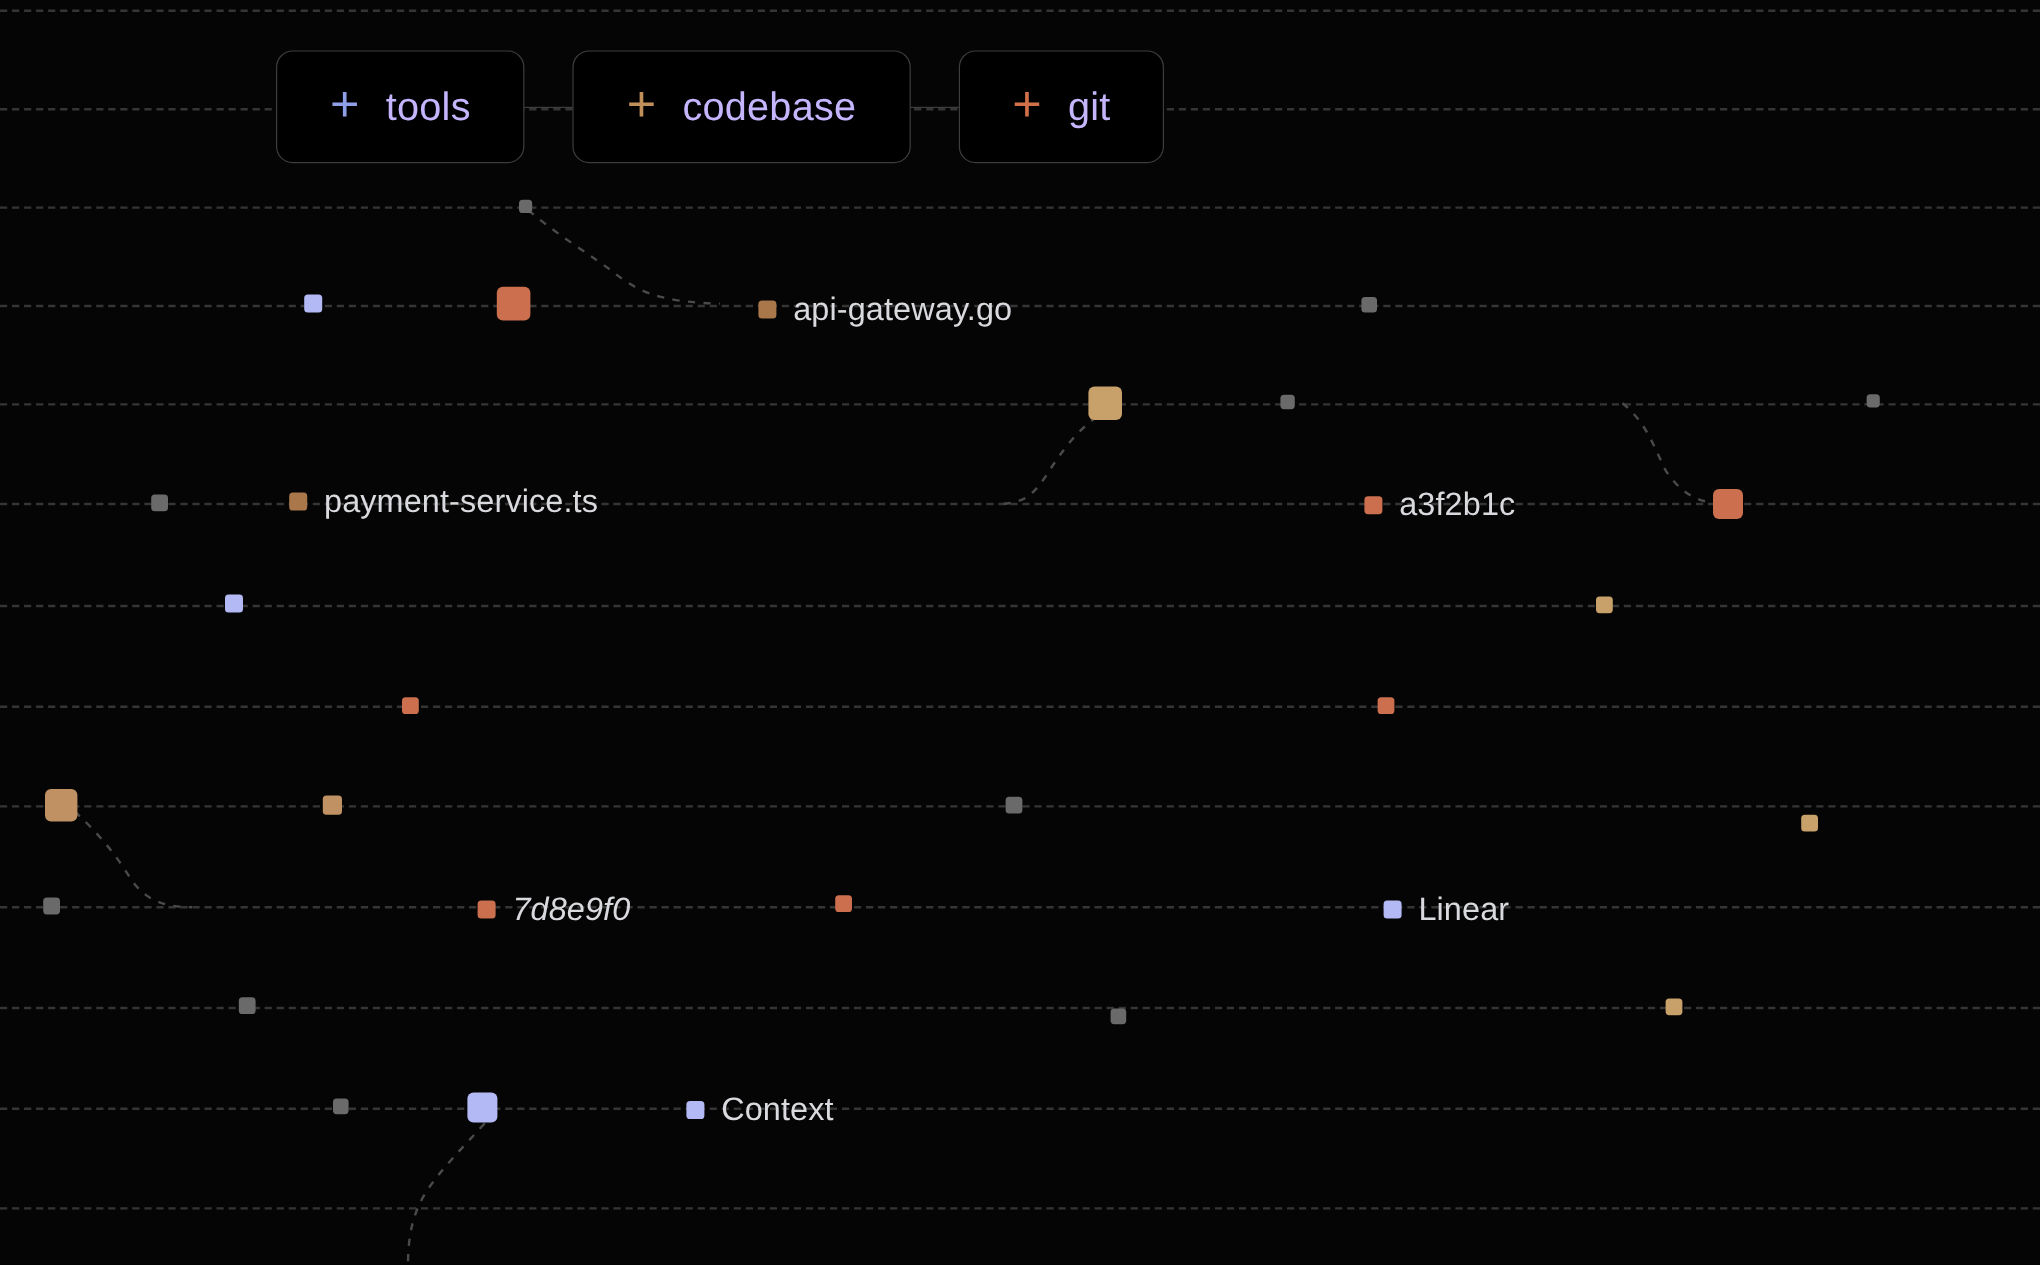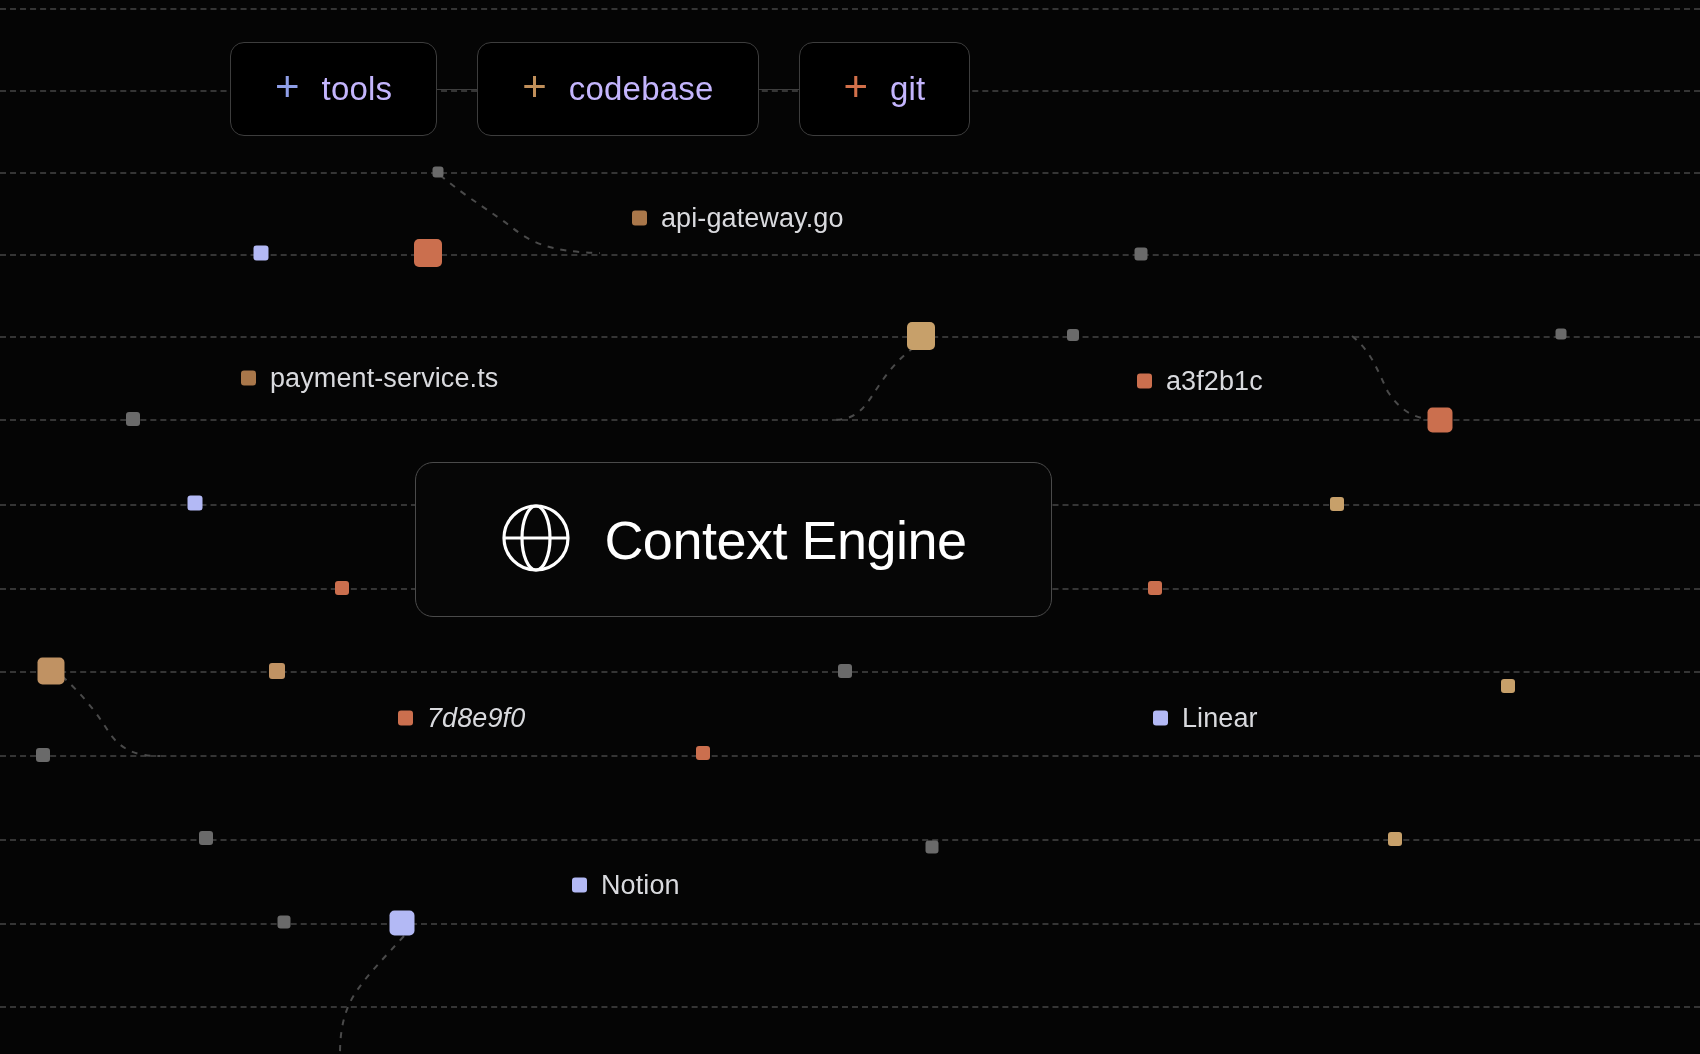--- a/index.html
+++ b/index.html
@@ -42,20 +42,21 @@
   .node.sm { border-radius: 3px; }
 
   
   .entry {
     position: absolute;
     display: flex;
     align-items: center;
     gap: 14px;
     transform: translateY(-50%);
     white-space: nowrap;
+    margin-top: 40px;
   }
   .entry .swatch {
     width: 15px; height: 15px;
     border-radius: 3px;
     flex: none;
   }
   .entry .entry-label {
     font-size: 27px;
     color: #d9dade;
     letter-spacing: 0.1px;
@@ -186,21 +187,21 @@
       <div class="entry" style="left: 398px; top: 718px; font-style: italic;">
         <span class="swatch" style="background: rgb(203, 111, 78);"></span>
         <span class="entry-label">7d8e9f0</span>
       </div>
       <div class="entry" style="left: 1153px; top: 718px;">
         <span class="swatch" style="background: rgb(179, 185, 245);"></span>
         <span class="entry-label">Linear</span>
       </div>
       <div class="entry" style="left: 572px; top: 885px;">
         <span class="swatch" style="background: rgb(179, 185, 245);"></span>
-        <span class="entry-label">Notion</span>
+        <span class="entry-label">Context</span>
       </div>
     </div>
 
   <div class="chip-row">
 
     <div class="chip">
       <span class="plus" style="color:#8f9fe8">+</span>
       <span class="chip-label">tools</span>
     </div>
 
@@ -212,24 +213,14 @@
     </div>
 
     <div class="chip-connector"></div>
 
     <div class="chip">
       <span class="plus" style="color:#d2704a">+</span>
       <span class="chip-label">git</span>
     </div>
   </div>
 
-  <div class="hub-card">
-    <span class="globe">
-      <svg width="72" height="72" viewBox="0 0 72 72" xmlns="http://www.w3.org/2000/svg">
-        <circle cx="36" cy="36" r="32" fill="none" stroke="#ffffff" stroke-width="3.2"></circle>
-        <ellipse cx="36" cy="36" rx="14" ry="32" fill="none" stroke="#ffffff" stroke-width="3.2"></ellipse>
-        <line x1="4" y1="36" x2="68" y2="36" stroke="#ffffff" stroke-width="3.2"></line>
-      </svg>
-    </span>
-    <span class="hub-title">Context Engine</span>
-  </div>
 
 </div>
 
 </body></html>

